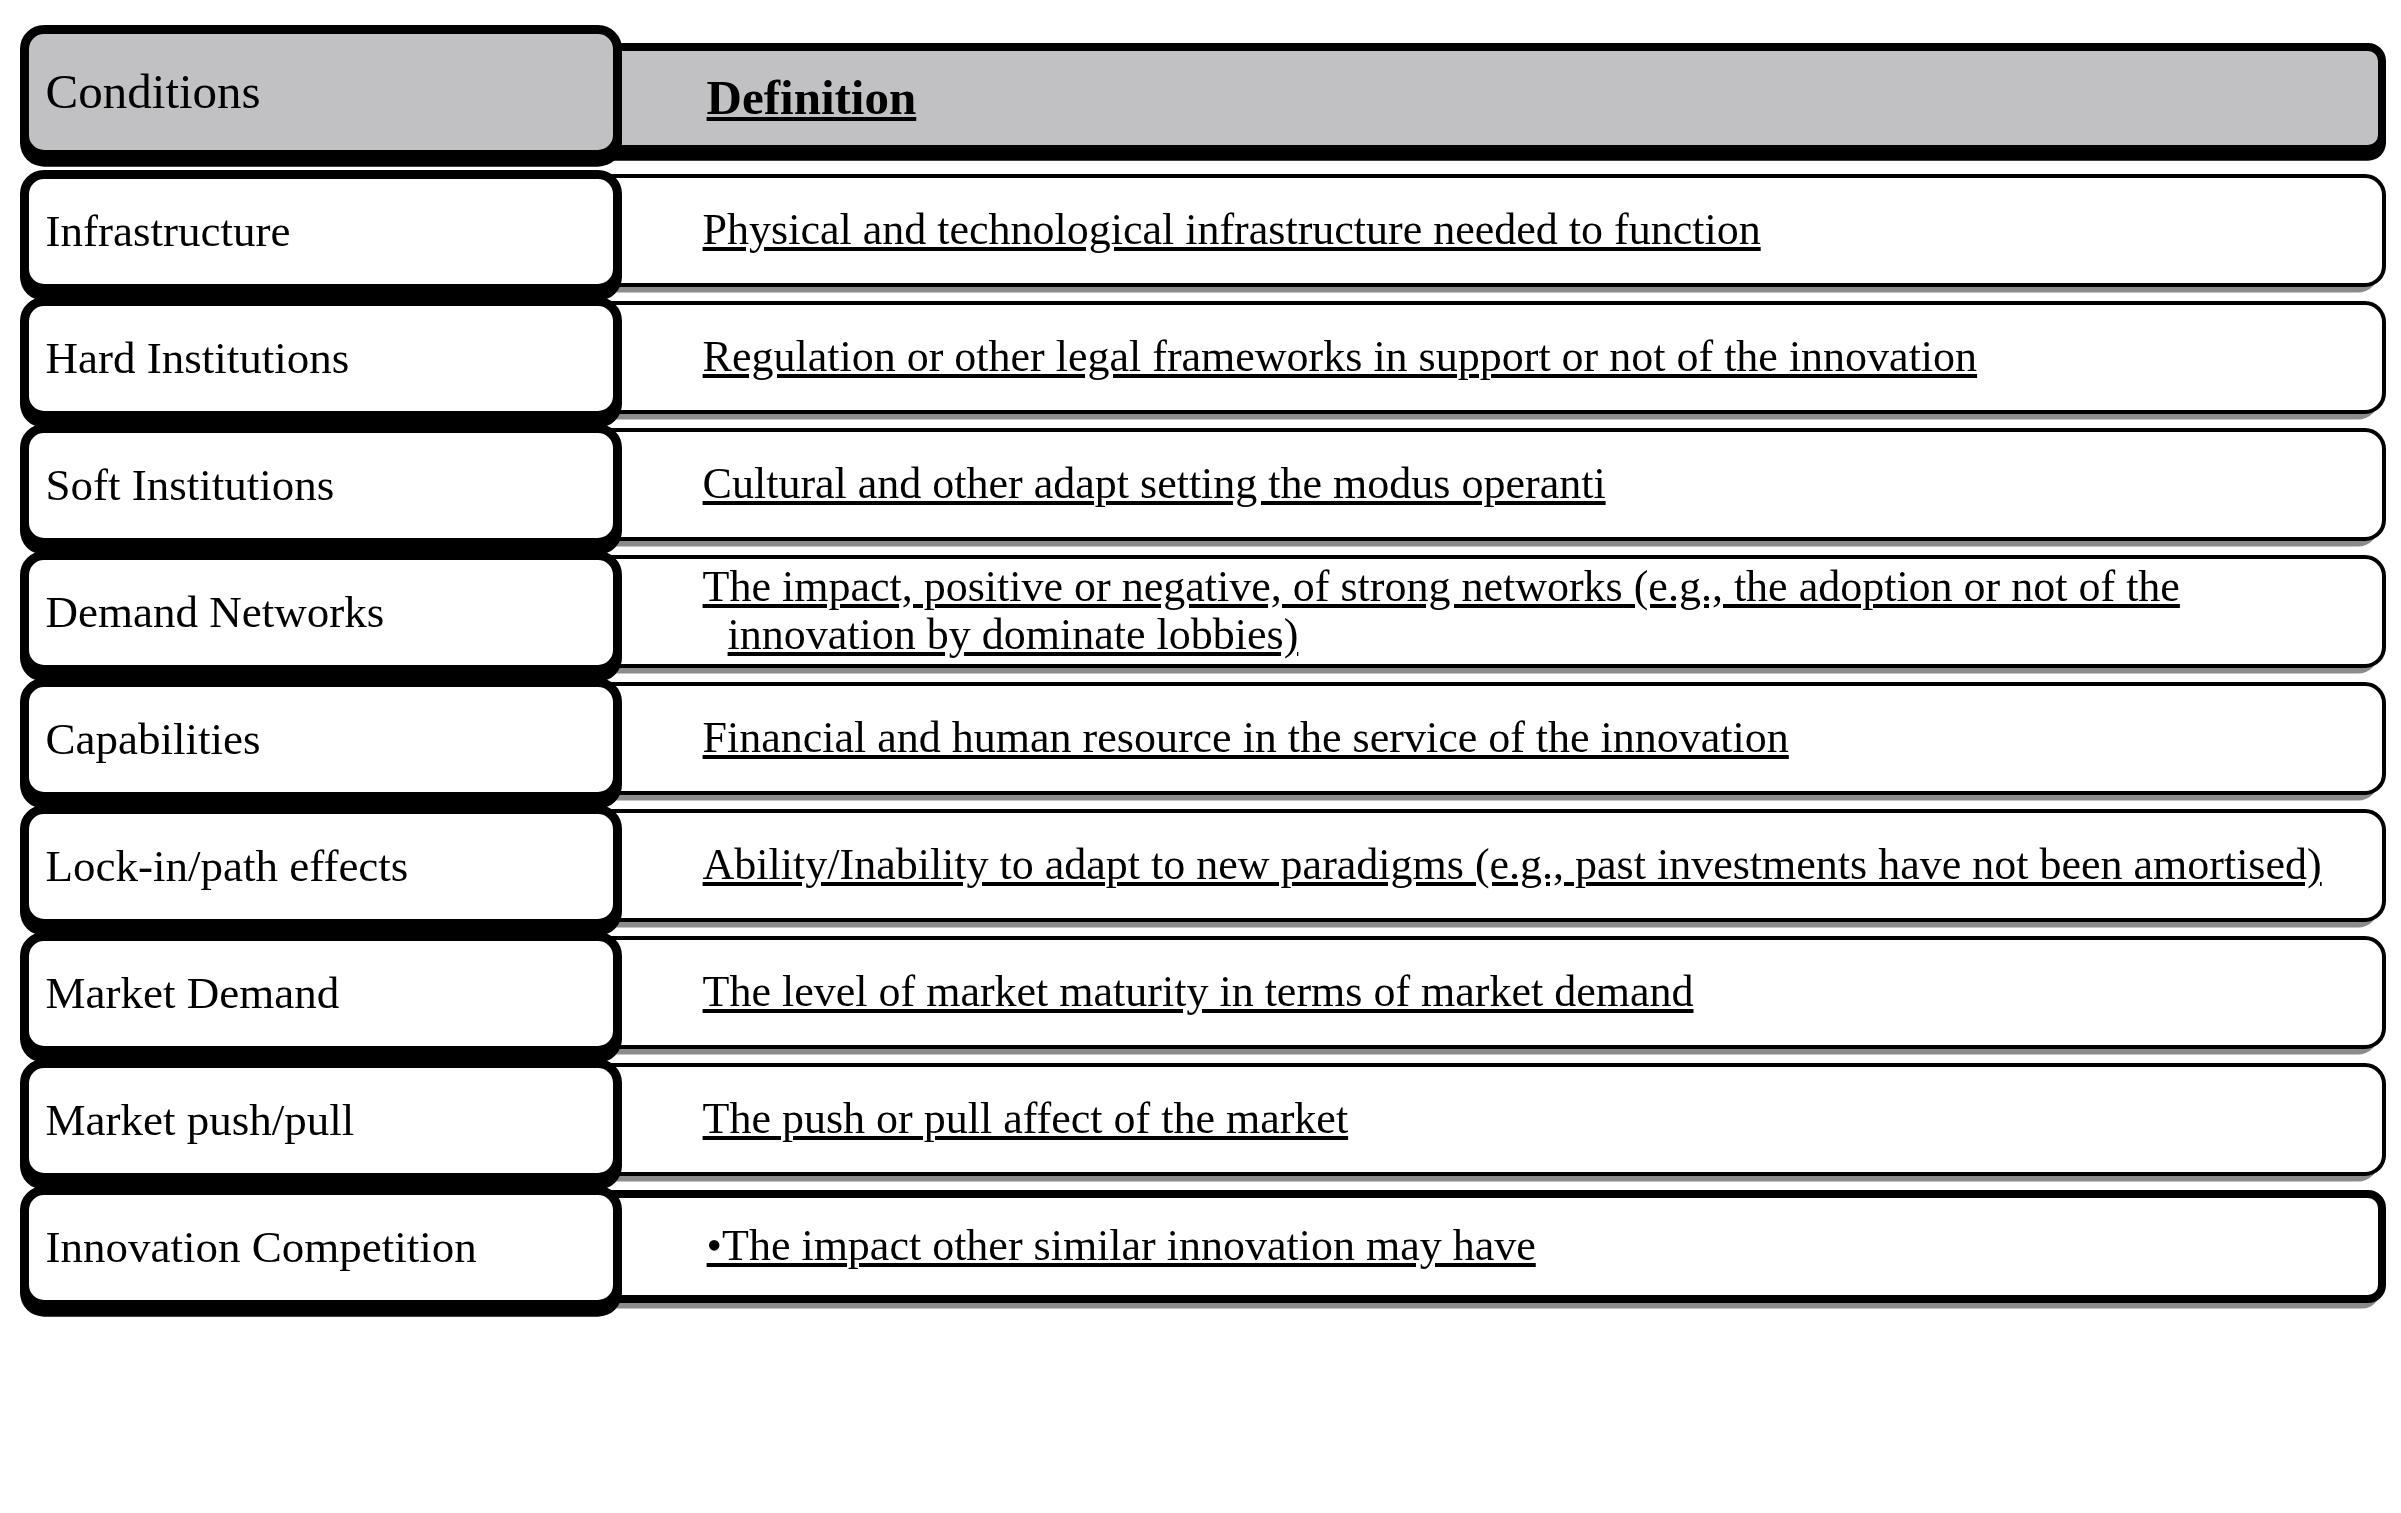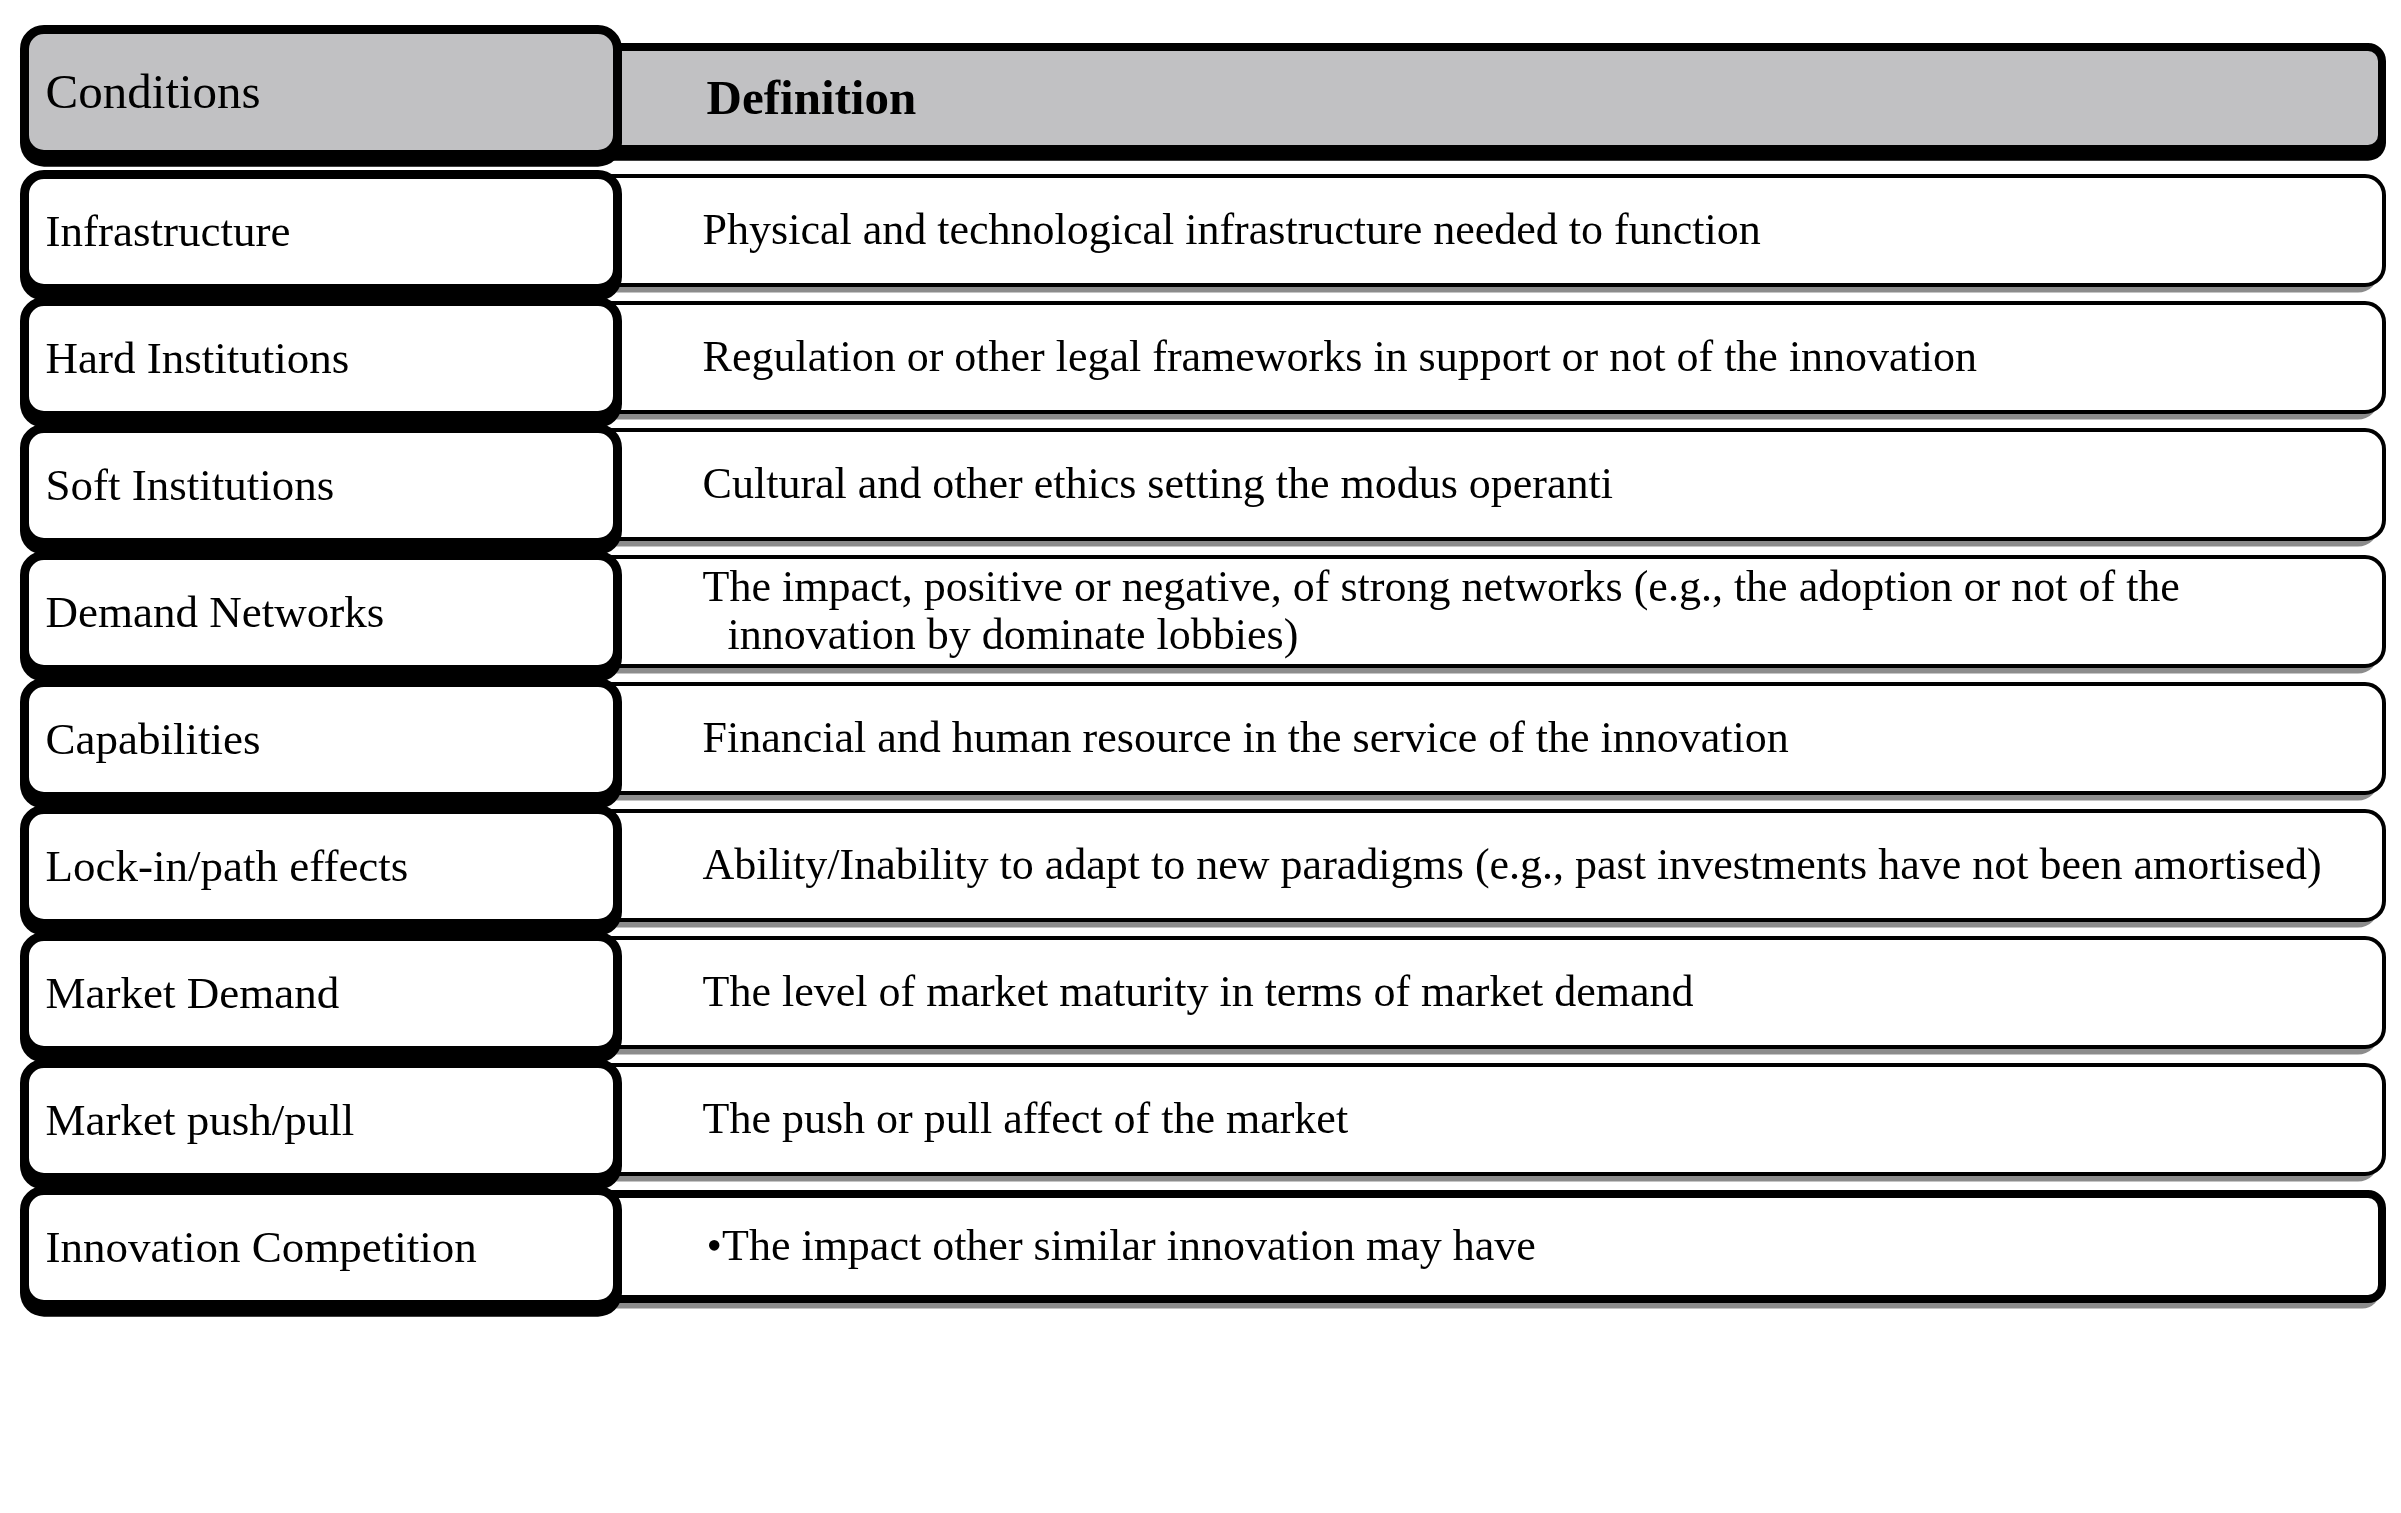--- a/index.html
+++ b/index.html
@@ -66,20 +66,21 @@
     z-index: 1;
     font-size: 44px;
     line-height: 1.1;
   }
   .cell .text {
     display: block;
     width: 100%;
   }
   .cell.right .text {
     text-indent: -25px; 
+    text-decoration: underline;
   }
   .header-row .cell.left {
     background: #c1c1c3;
     font-weight: normal;
     font-size: 49px;
   }
   .header-row .cell.right {
     background: #c1c1c3;
     font-weight: bold;
     font-size: 49px;
@@ -128,21 +129,21 @@
     <div class="cell right">
       <span class="text">Regulation or other legal frameworks in support or not of the innovation</span>
     </div>
   </div>
 
   <div class="row">
     <div class="cell left">
       <span class="text">Soft Institutions</span>
     </div>
     <div class="cell right">
-      <span class="text">Cultural and other ethics setting the modus operanti</span>
+      <span class="text">Cultural and other adapt setting the modus operanti</span>
     </div>
   </div>
 
   <div class="row">
     <div class="cell left">
       <span class="text">Demand Networks</span>
     </div>
     <div class="cell right">
       <span class="text">The impact, positive or negative, of strong networks (e.g., the adoption or not of the innovation by dominate lobbies)</span>
     </div>

